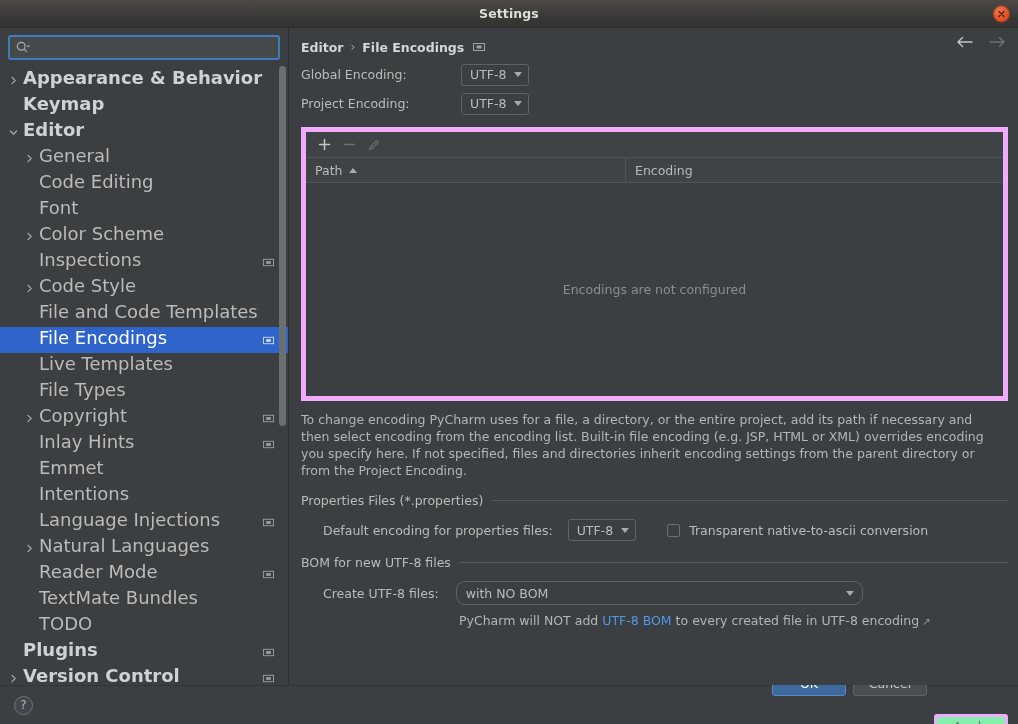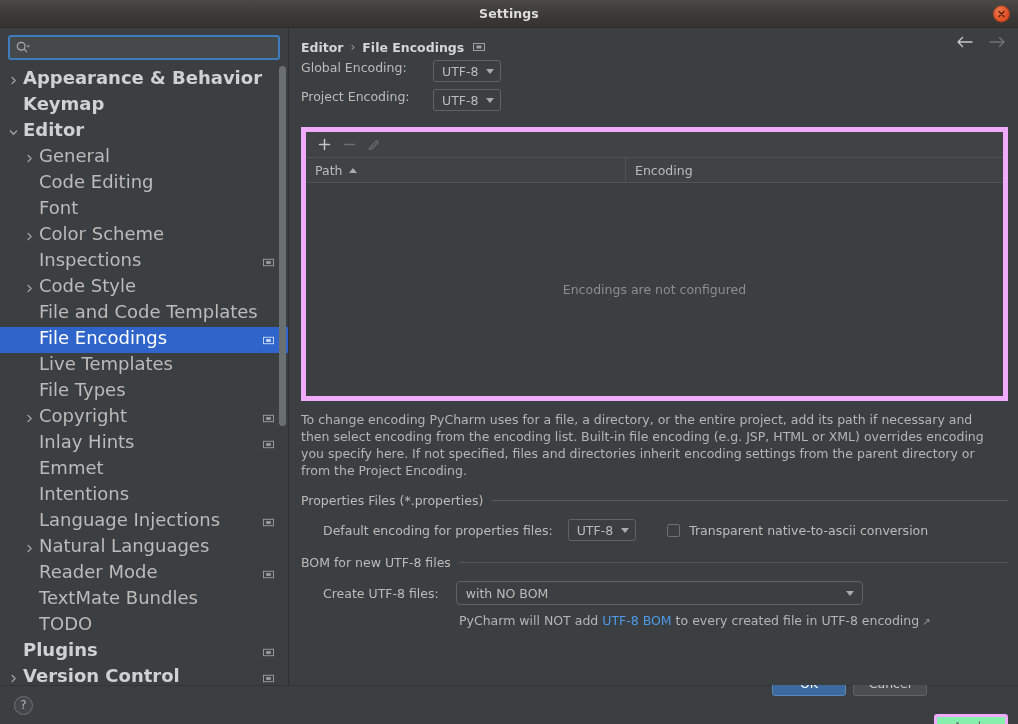--- a/index.html
+++ b/index.html
@@ -110,21 +110,21 @@
   }
   .crumb.link { color: #d4d6d8; cursor: pointer; }
   .crumb-sep { color: #9a9da0; font-size: 12px; margin: 0 7px; font-weight: normal; }
   .crumb-badge { margin-left: 9px; display: flex; align-items: center; }
   .nav-arrows {
     position: absolute; right: 2px; top: 8px;
     display: flex; align-items: center; gap: 16px;
   }
   .nav-arrow { cursor: pointer; display: flex; }
 
-  .field-row { display: flex; align-items: flex-start; height: 29px; }
+  .field-row { display: flex; align-items: center; height: 29px; gap: 28px; }
   .field-label { font-size: 12.5px; color: #bbbbbb; }
   .combo {
     height: 22px; border: 1px solid #5e6366; border-radius: 3px;
     background: #3c3f41; display: inline-flex; align-items: center;
     padding: 0 6px 0 8px; cursor: pointer; color: #bbbbbb; font-size: 12.5px;
     gap: 8px;
   }
   .combo .cval { white-space: nowrap; }
   .caret { width: 0; height: 0; border-left: 4.5px solid transparent;
            border-right: 4.5px solid transparent; border-top: 5px solid #a7abad; }
@@ -171,21 +171,21 @@
   .section-title { font-size: 12.5px; color: #bbbbbb; white-space: nowrap; }
   .section-rule { flex: 1 1 auto; height: 1px; background: #56595b; }
   .section-body { padding-left: 22px; padding-top: 11px; }
   .cb-row { display: flex; align-items: center; gap: 9px; }
   .checkbox {
     width: 13px; height: 13px; border: 1px solid #6c7174; border-radius: 2px;
     background: #3c3f41; cursor: pointer; flex: 0 0 13px;
   }
   .cb-label { font-size: 12.5px; color: #bbbbbb; cursor: pointer; }
   .wide-combo {
-    width: 407px; height: 24px; border: 1px solid #5e6366; border-radius: 4px;
+    width: 407px; height: 24px; border: 1px solid #5e6366; border-radius: 9px;
     background: #3c3f41; display: flex; align-items: center;
     padding: 0 8px 0 9px; cursor: pointer; font-size: 12.5px; color: #bbbbbb;
     justify-content: space-between;
   }
   .hint-row { margin-top: 8px; padding-left: 136px; font-size: 12.5px; color: #b3b6b8; }
   .hint-link { color: #4d9ae8; cursor: pointer; }
   .ext-arrow { color: #9aa0a3; font-size: 10px; margin-left: 3px; }
 
   
   .footer {

